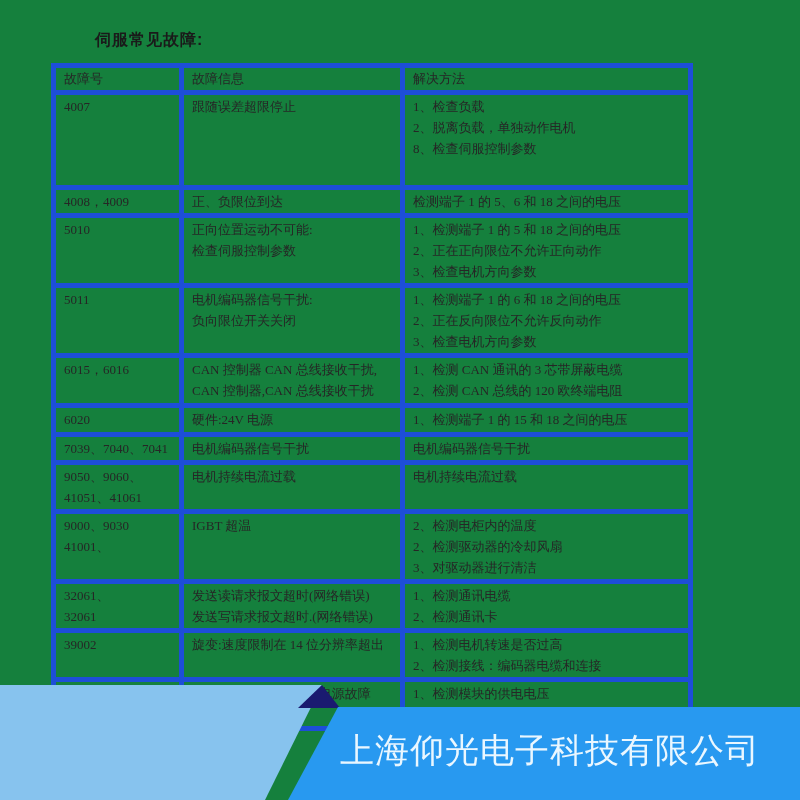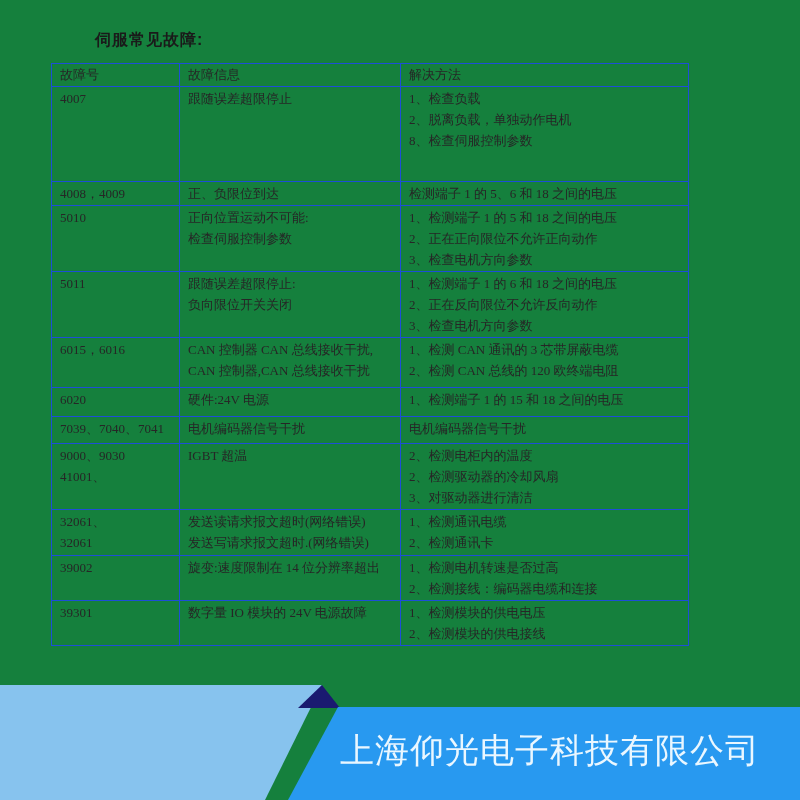--- a/index.html
+++ b/index.html
@@ -14,21 +14,21 @@
     font-family: "Liberation Sans", sans-serif;
     letter-spacing: 1px;
   }
 
   table.fault-table {
     position: absolute; left: 51px; top: 63px; width: 637px;
     border-collapse: collapse; table-layout: fixed;
     font-size: 13px; color: #262626;
   }
   .fault-table th, .fault-table td {
-    border: 1px solid #1d4ed8;
+    border: 5px solid #1d4ed8;
     vertical-align: top; text-align: left;
     padding: 1px 8px;
     font-weight: normal;
     overflow: hidden;
   }
   .fault-table th { height: 22px; line-height: 20px; }
   .fault-table .line { line-height: 21px; white-space: nowrap; }
 
   
   .footer-light-shape {
@@ -108,21 +108,21 @@
             <div class="line">1、检测端子 1 的 5 和 18 之间的电压</div>
             <div class="line">2、正在正向限位不允许正向动作</div>
             <div class="line">3、检查电机方向参数</div>
           </td>
         </tr>
         <tr style="height: 66px; margin-top: 12px;">
           <td>
             <div class="line">5011</div>
           </td>
           <td>
-            <div class="line">跟随误差超限停止:</div>
+            <div class="line">电机编码器信号干扰:</div>
             <div class="line">负向限位开关关闭</div>
           </td>
           <td>
             <div class="line">1、检测端子 1 的 6 和 18 之间的电压</div>
             <div class="line">2、正在反向限位不允许反向动作</div>
             <div class="line">3、检查电机方向参数</div>
           </td>
         </tr>
         <tr style="height: 50px;">
           <td>
@@ -150,20 +150,32 @@
         </tr>
         <tr style="height: 27px;">
           <td>
             <div class="line">7039、7040、7041</div>
           </td>
           <td>
             <div class="line">电机编码器信号干扰</div>
           </td>
           <td>
             <div class="line">电机编码器信号干扰</div>
+          </td>
+        </tr>
+        <tr style="height: 32px;">
+          <td>
+            <div class="line">9050、9060、</div>
+            <div class="line">41051、41061</div>
+          </td>
+          <td>
+            <div class="line">电机持续电流过载</div>
+          </td>
+          <td>
+            <div class="line">电机持续电流过载</div>
           </td>
         </tr>
         <tr style="height: 63px;">
           <td>
             <div class="line">9000、9030</div>
             <div class="line">41001、</div>
           </td>
           <td>
             <div class="line">IGBT 超温</div>
           </td>

